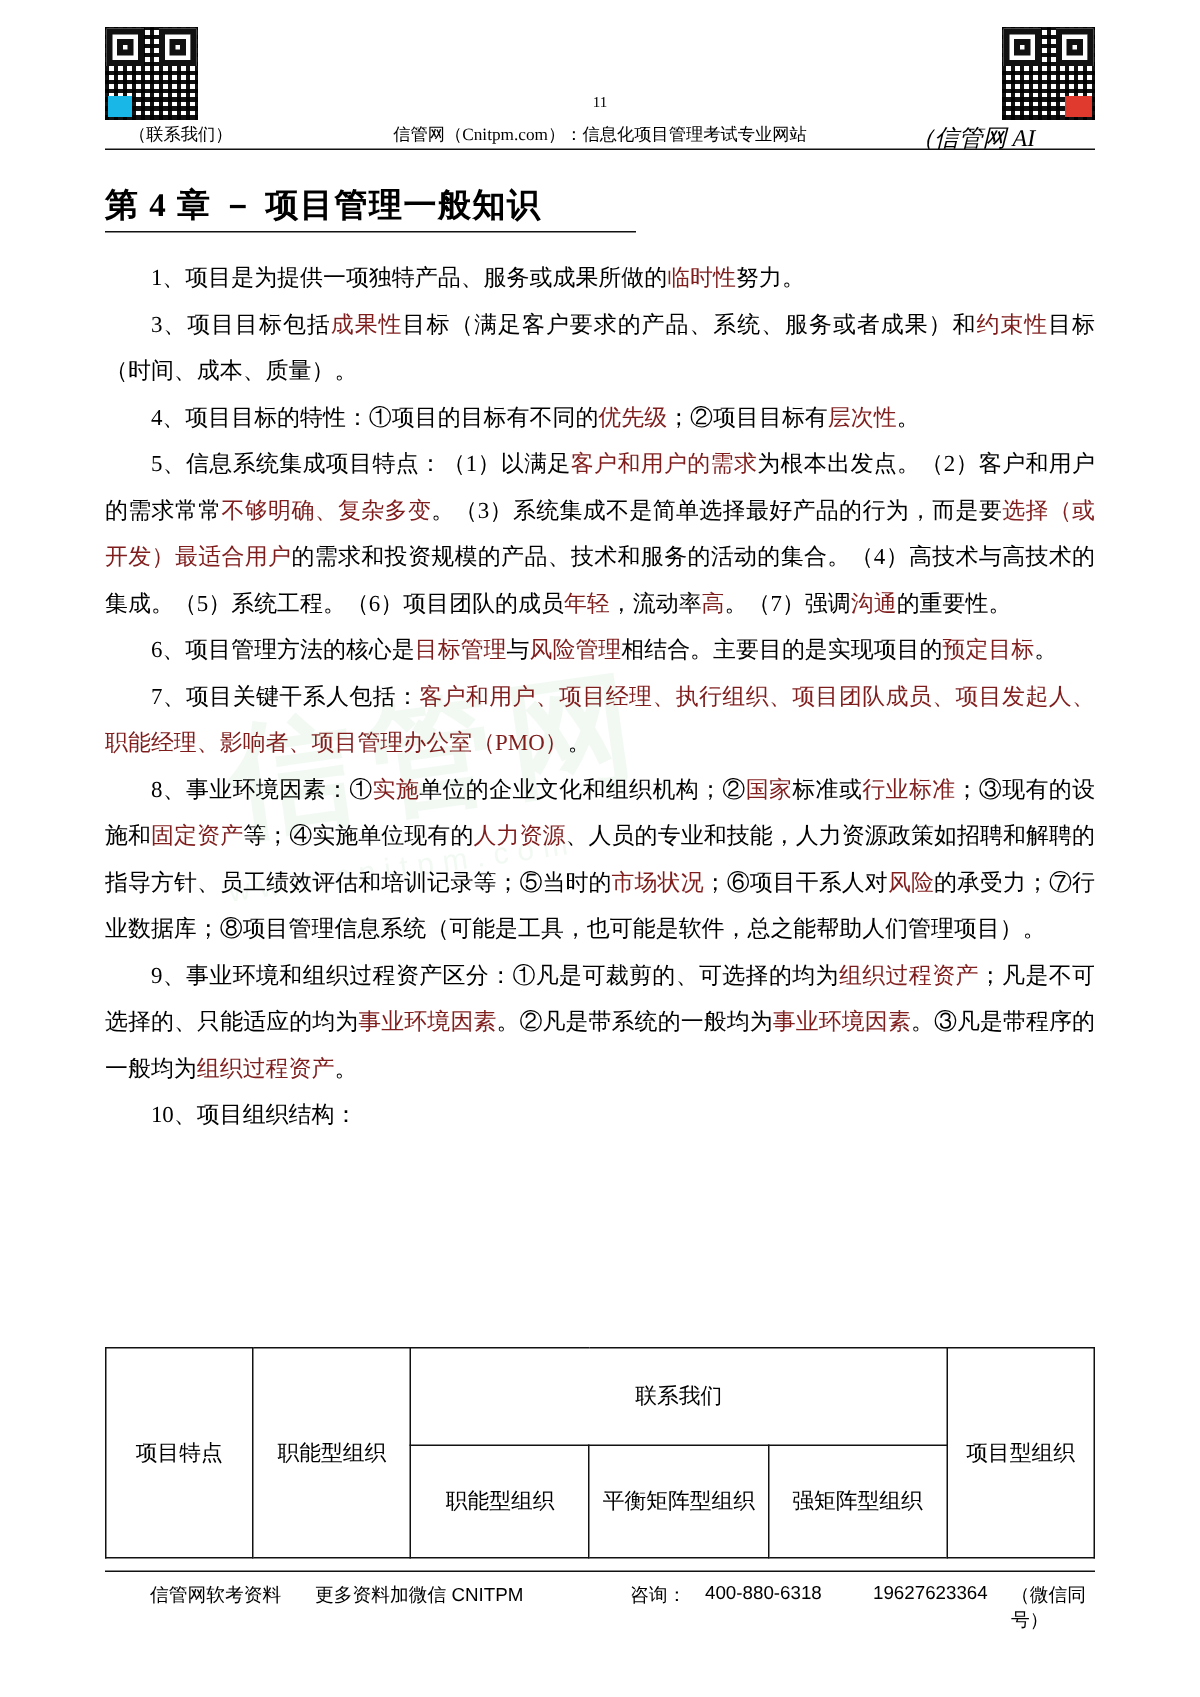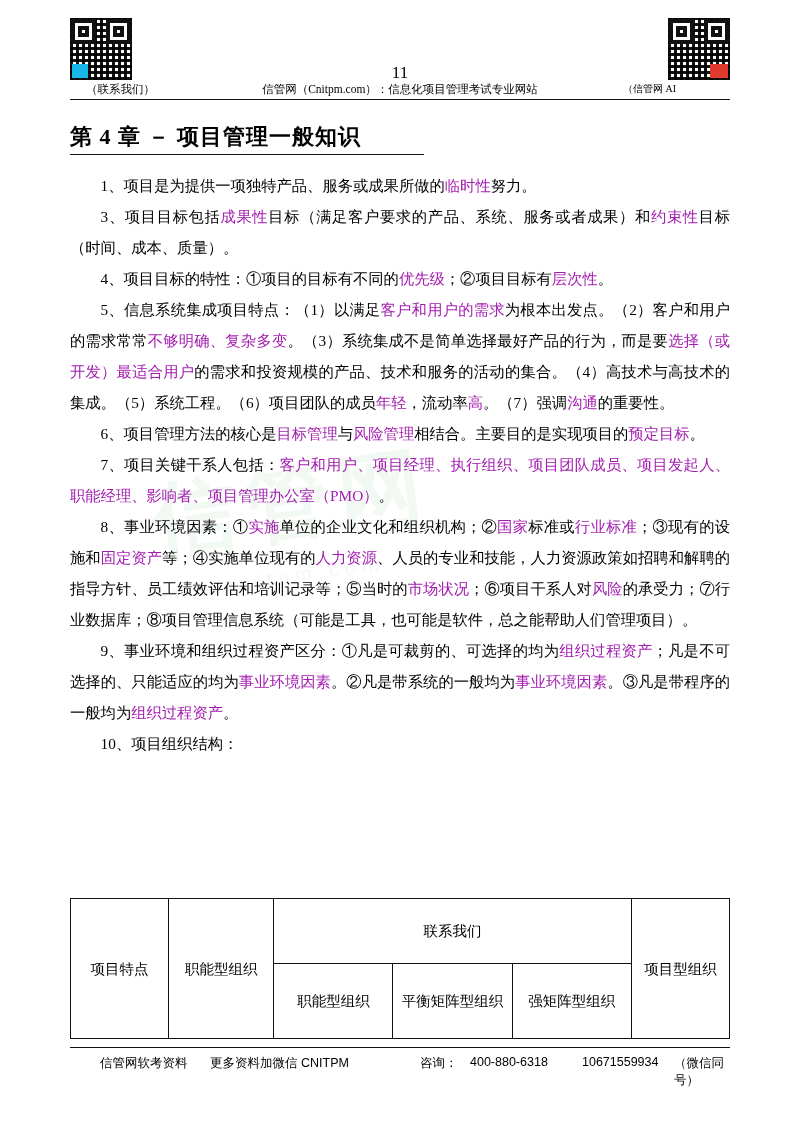--- a/index.html
+++ b/index.html
@@ -57,41 +57,42 @@
     position: absolute;
     bottom: 2px; right: 2px;
     width: 18px; height: 14px;
     background: #e03a2f;
   }
   .header-pageno {
     position: absolute;
     left: 0; right: 0;
     top: 63px;
     text-align: center;
-    font-size: 17px;
+    font-size: 10px;
   }
   .header-line2 {
     position: absolute;
     left: 0; right: 0;
     top: 82px;
     text-align: center;
     font-size: 11.5px;
   }
   .header-left-label {
     position: absolute;
     left: 86px;
     top: 82px;
     font-size: 11.5px;
   }
   .header-right-label {
     position: absolute;
-    left: 623px;
+    left: 607px;
     top: 82px;
-    font-size: 10px;
+    font-size: 16px;
     white-space: nowrap;
+    font-style: italic;
   }
   .header-rule {
     position: absolute;
     left: 70px;
     right: 70px;
     top: 99px;
     border-top: 1px solid #111;
   }
 
   
@@ -120,21 +121,21 @@
     width: 660px;
     font-size: 15.3px;
     line-height: 31px;
     text-align: justify;
     text-justify: inter-ideograph;
   }
   .para {
     text-indent: 2em;
     margin: 0 0 0 0;
   }
-  .red { color: #a21caf; }
+  .red { color: #7f1d1d; }
 
   
   .watermark {
     position: absolute;
     left: 150px;
     top: 430px;
     width: 520px;
     height: 220px;
     pointer-events: none;
     z-index: 0;
@@ -259,15 +260,15 @@
   </tr>
 </tbody>
   </table>
 
 <div class="footer-rule"></div>
 <div class="footer">
   <span class="f1">信管网软考资料</span>
   <span class="f2">更多资料加微信 CNITPM</span>
   <span class="f3">咨询：</span>
   <span class="f4">400-880-6318</span>
-  <span class="f5">10671559934</span>
+  <span class="f5">19627623364</span>
   <span class="f6">（微信同号）</span>
 </div>
 
 </body></html>

